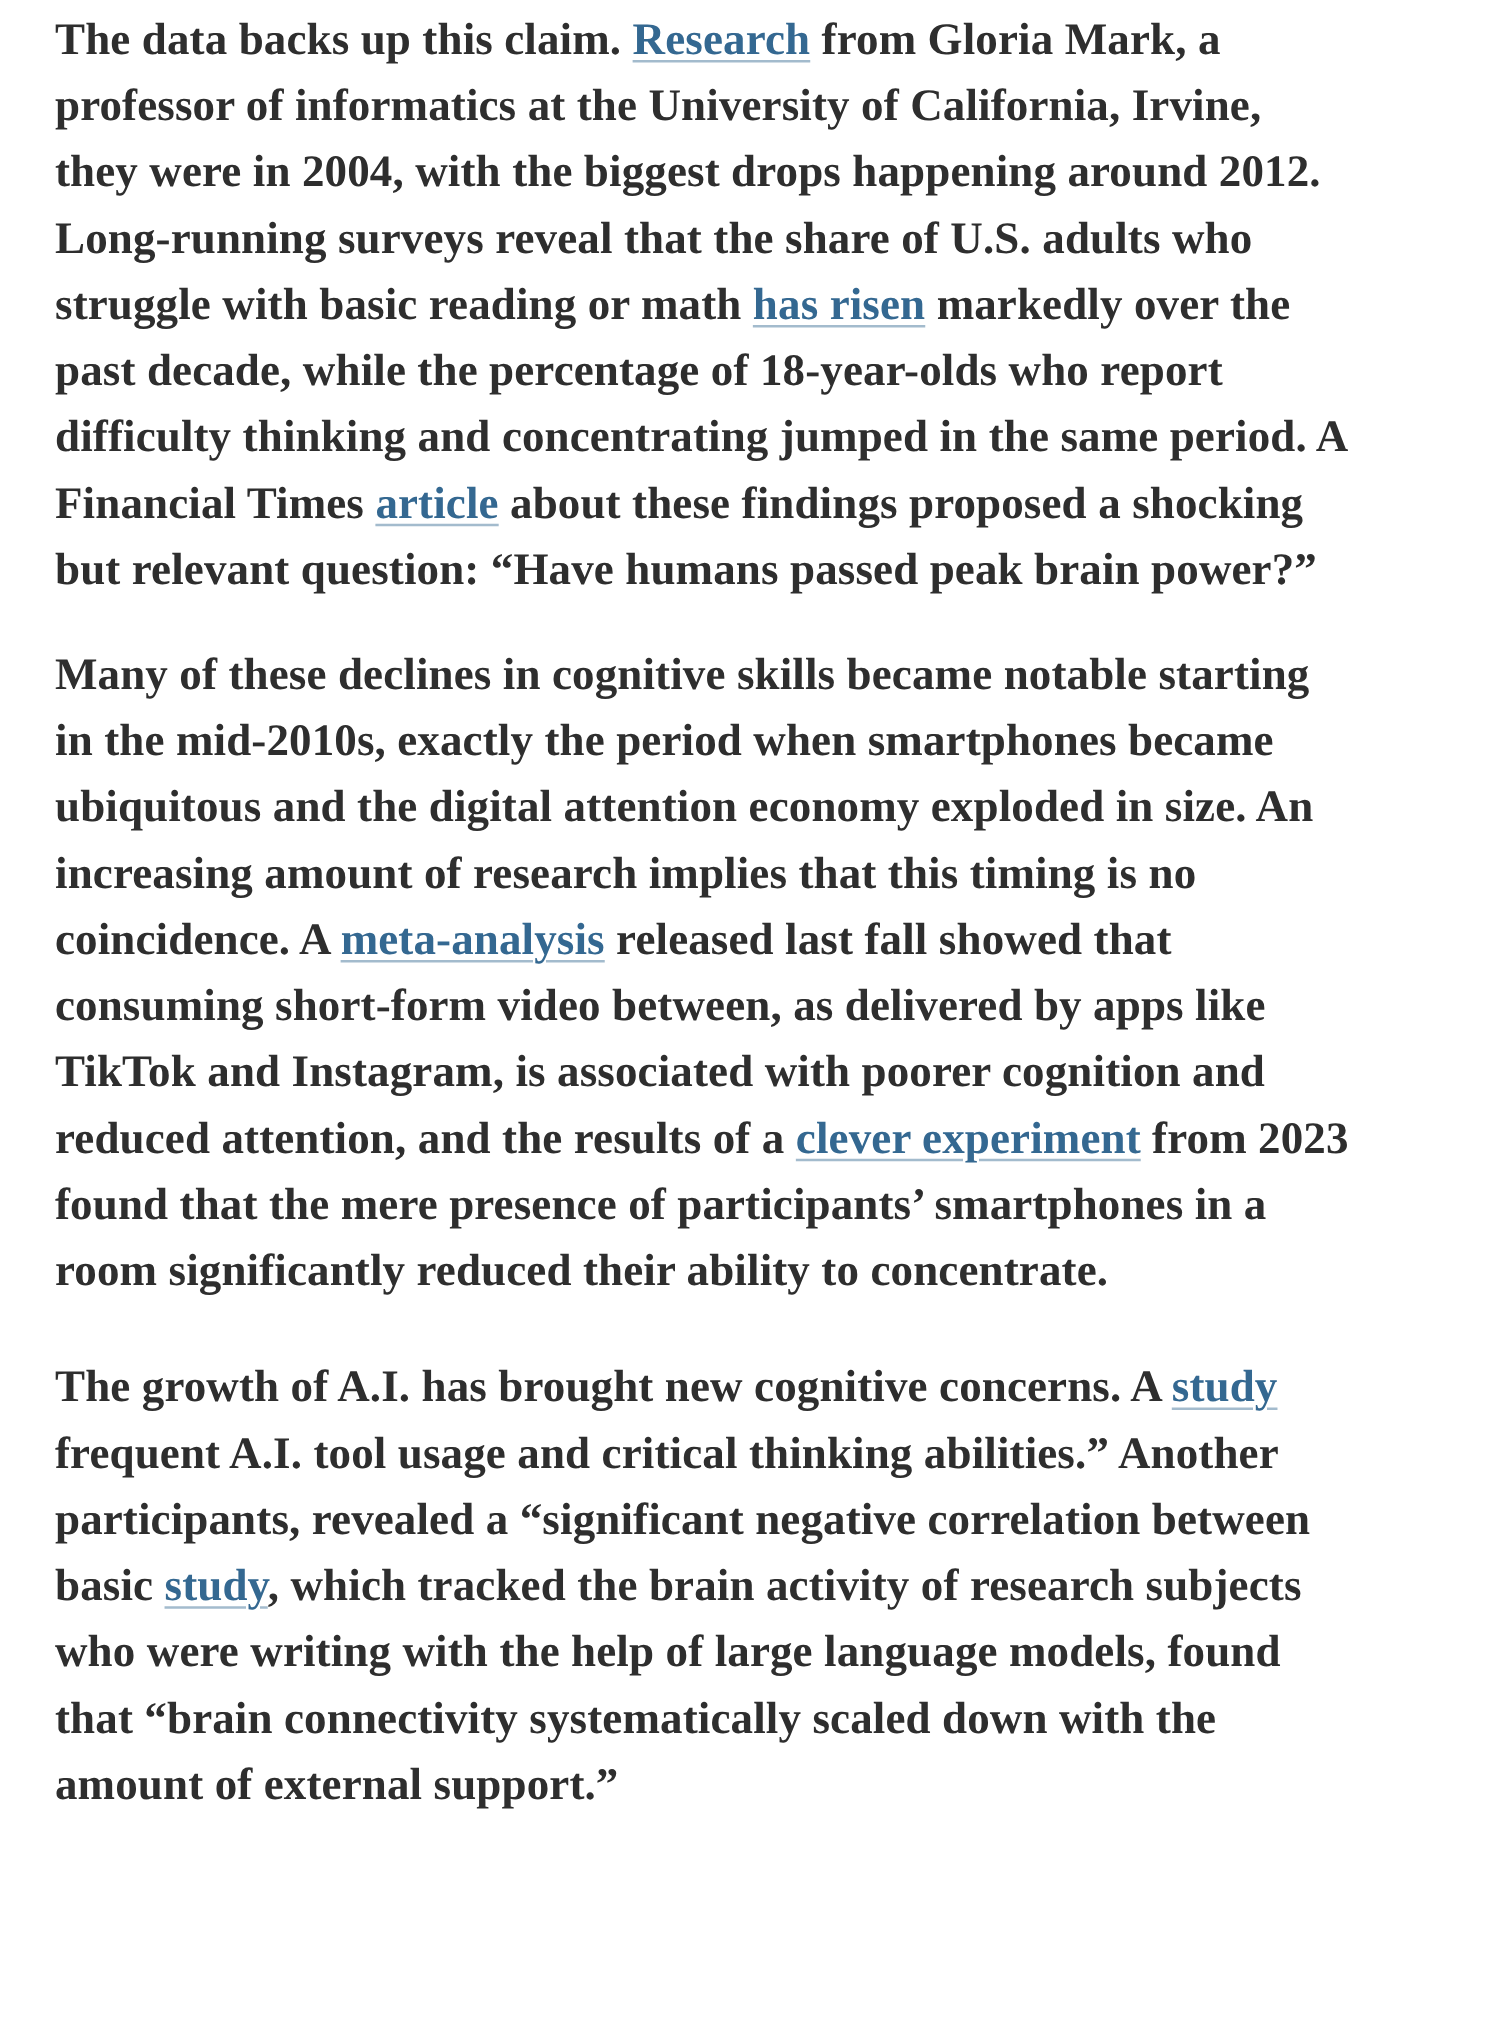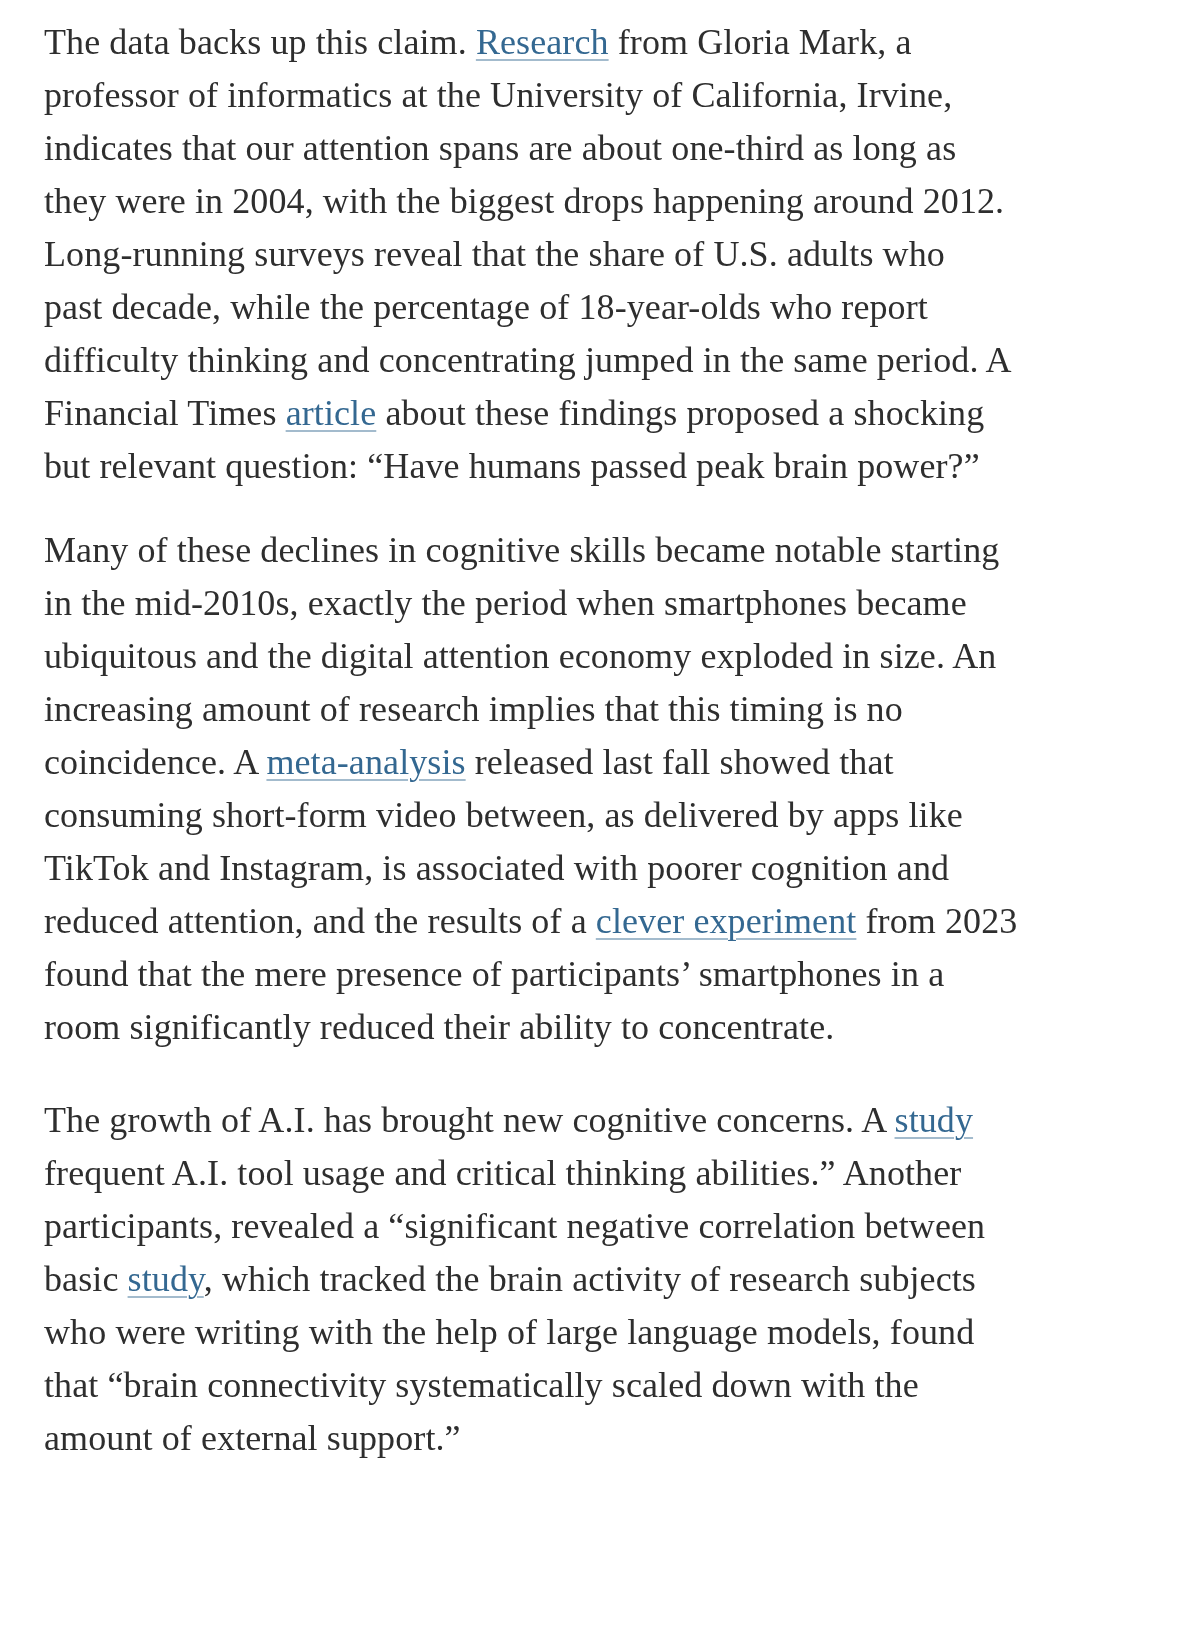--- a/index.html
+++ b/index.html
@@ -7,22 +7,23 @@
     padding: 0;
     background: #ffffff;
   }
   body {
     width: 1200px;
     min-height: 1630px;
     font-family: "Liberation Serif", "DejaVu Serif", serif;
     -webkit-font-smoothing: antialiased;
   }
   .article-body {
-    padding: 16px 40px 0 44px;
+    padding: 5px 40px 0 44px;
     color: var(--text-color, #2e2e2e);
+    font-weight: bold;
   }
   .paragraph {
     margin: 0 0 31px 0;
   }
   .paragraph:last-child {
     margin-bottom: 0;
     margin-top: 40px;
   }
   .line {
     font-size: 36px;
@@ -39,23 +40,23 @@
     cursor: pointer;
   }
 </style>
 </head>
 <body style="--text-color: #2e2e2e; --link-color: #346891; --link-underline-color: rgba(52,104,145,0.45); background: rgb(255, 255, 255);">
 
 <div class="article-body">
     <div class="paragraph">
       <div class="line"><span>The data backs up this claim. </span><a href="#" class="inline-link">Research</a><span> from Gloria Mark, a</span></div>
       <div class="line"><span>professor of informatics at the University of California, Irvine,</span></div>
-      <div class="line"><span>indicates that our attention spans are about one-third as long as</span></div>
       <div class="line"><span>they were in 2004, with the biggest drops happening around 2012.</span></div>
       <div class="line"><span>Long-running surveys reveal that the share of U.S. adults who</span></div>
+      <div class="line"><span>struggle with basic reading or math </span><a href="#" class="inline-link">has risen</a><span> markedly over the</span></div>
       <div class="line"><span>past decade, while the percentage of 18-year-olds who report</span></div>
       <div class="line"><span>difficulty thinking and concentrating jumped in the same period. A</span></div>
       <div class="line"><span>Financial Times </span><a href="#" class="inline-link">article</a><span> about these findings proposed a shocking</span></div>
       <div class="line"><span>but relevant question: “Have humans passed peak brain power?”</span></div>
     </div>
     <div class="paragraph">
       <div class="line"><span>Many of these declines in cognitive skills became notable starting</span></div>
       <div class="line"><span>in the mid-2010s, exactly the period when smartphones became</span></div>
       <div class="line"><span>ubiquitous and the digital attention economy exploded in size. An</span></div>
       <div class="line"><span>increasing amount of research implies that this timing is no</span></div>

